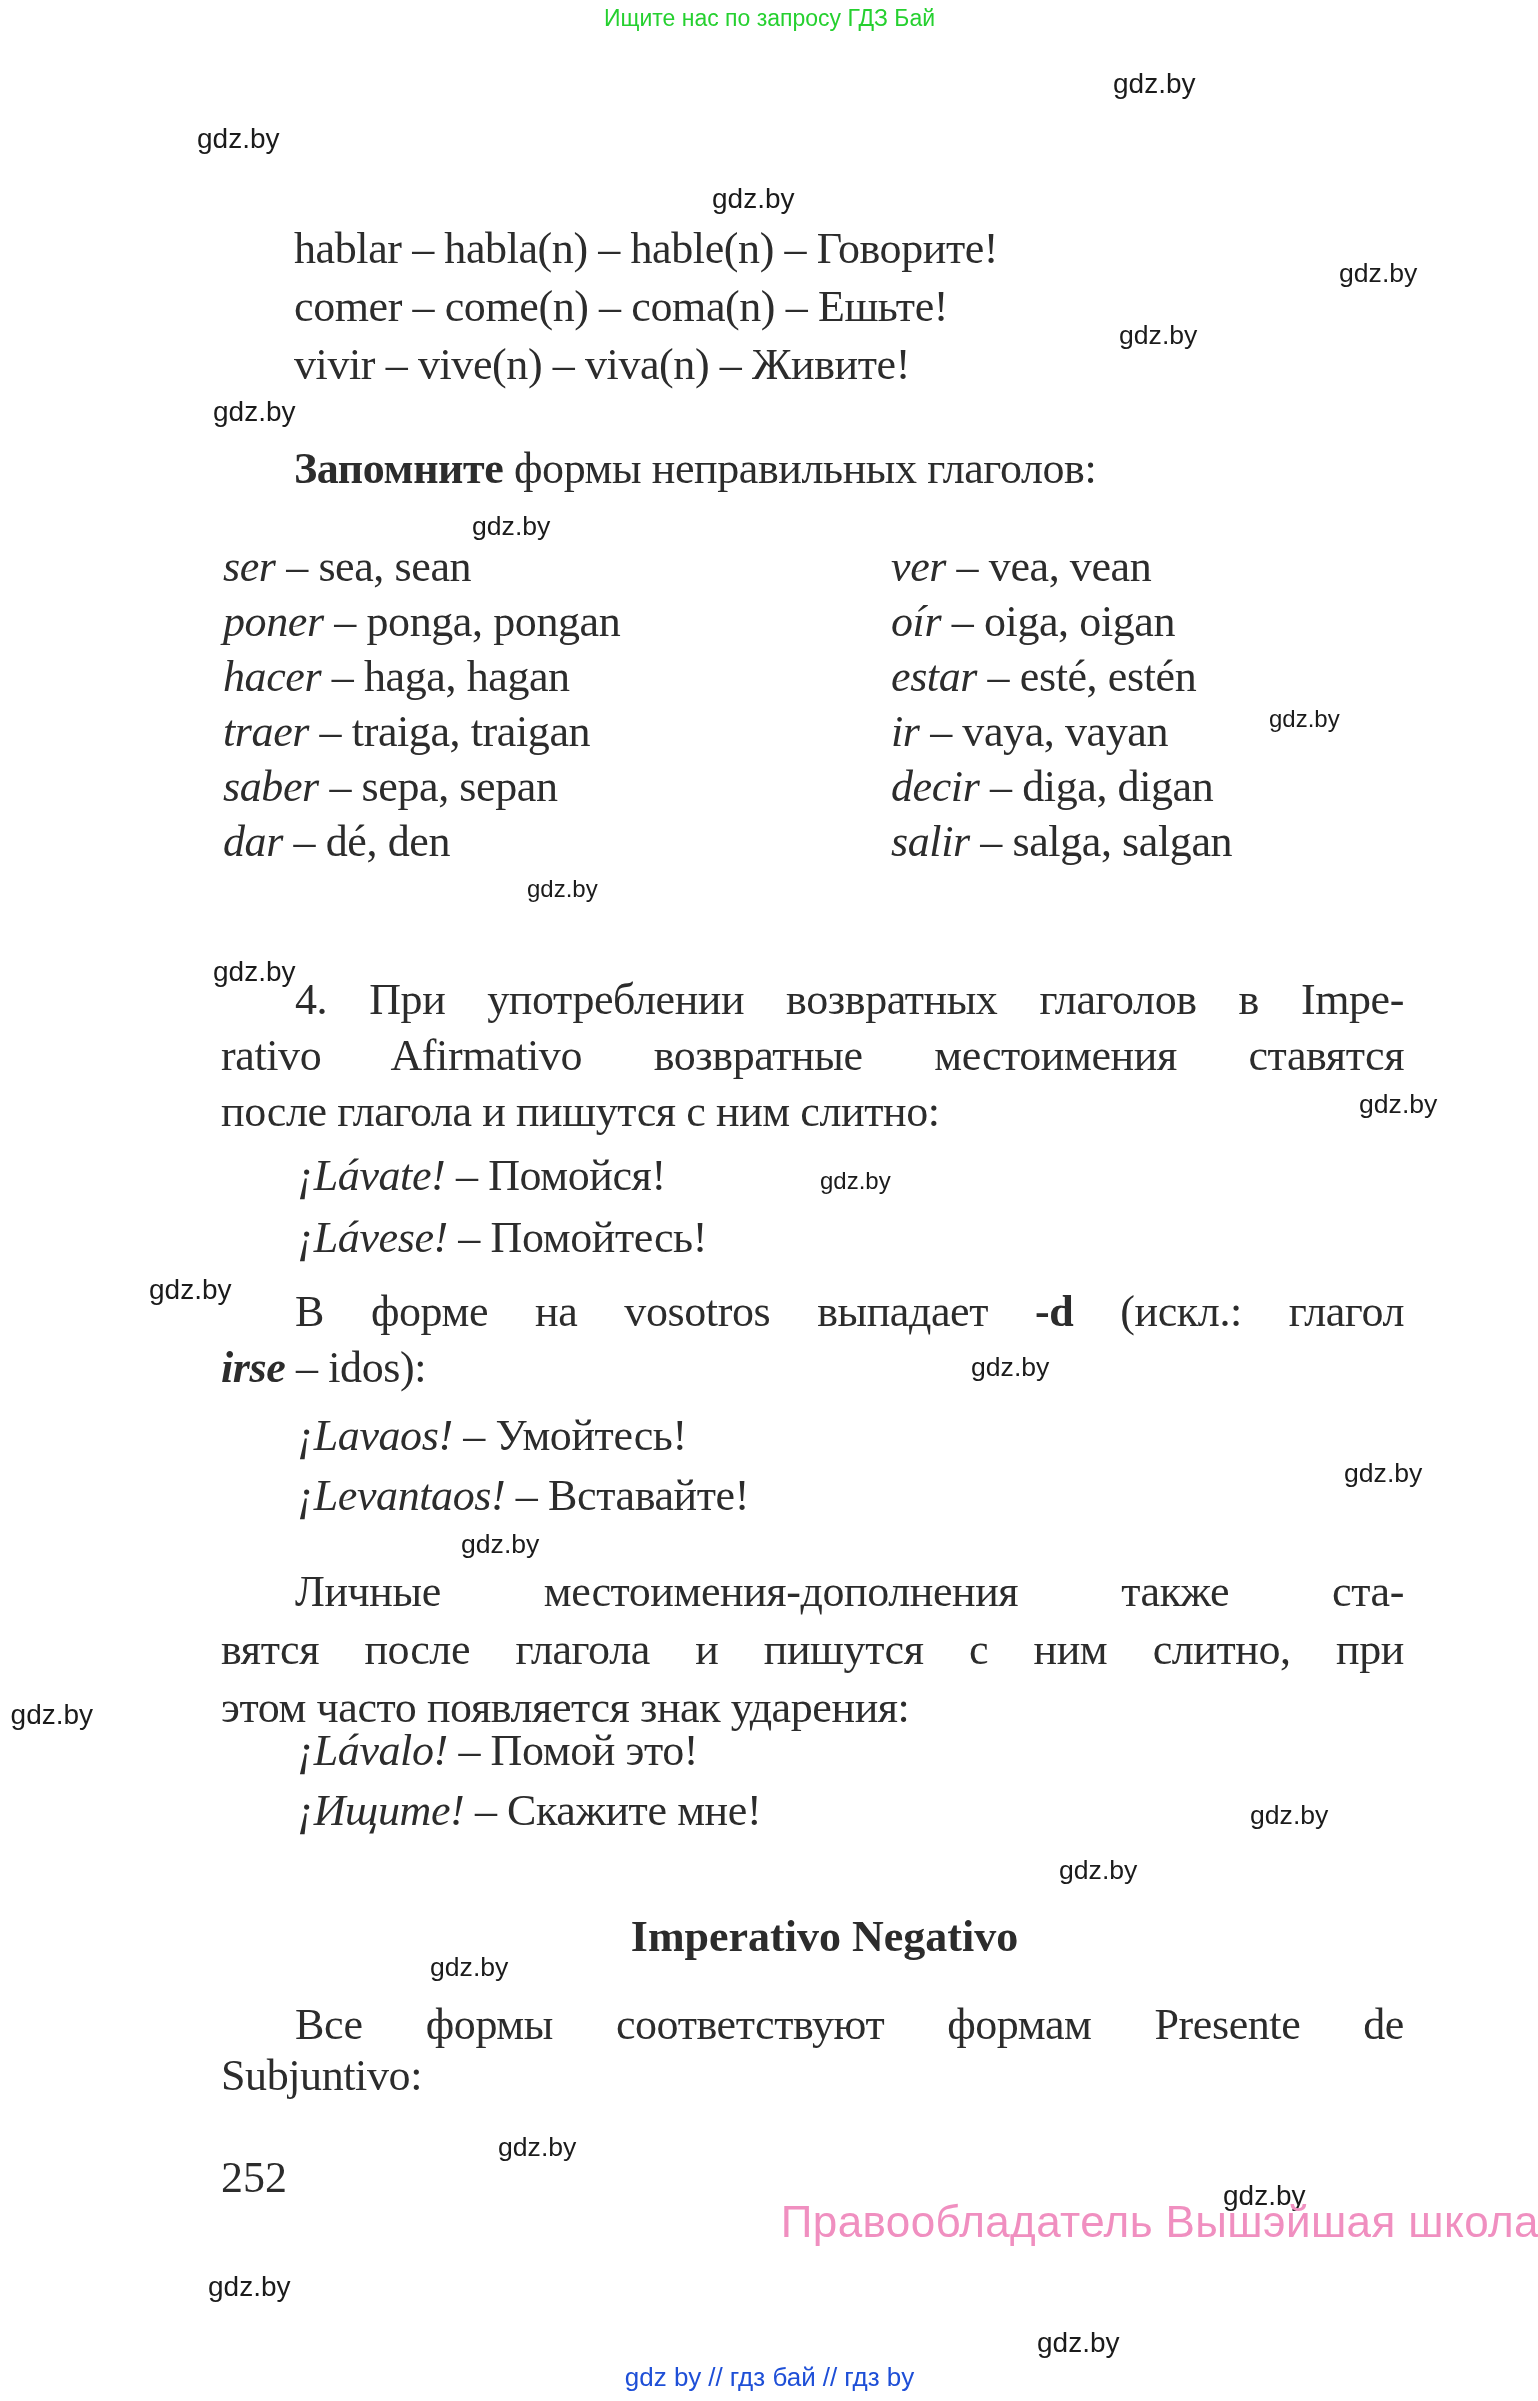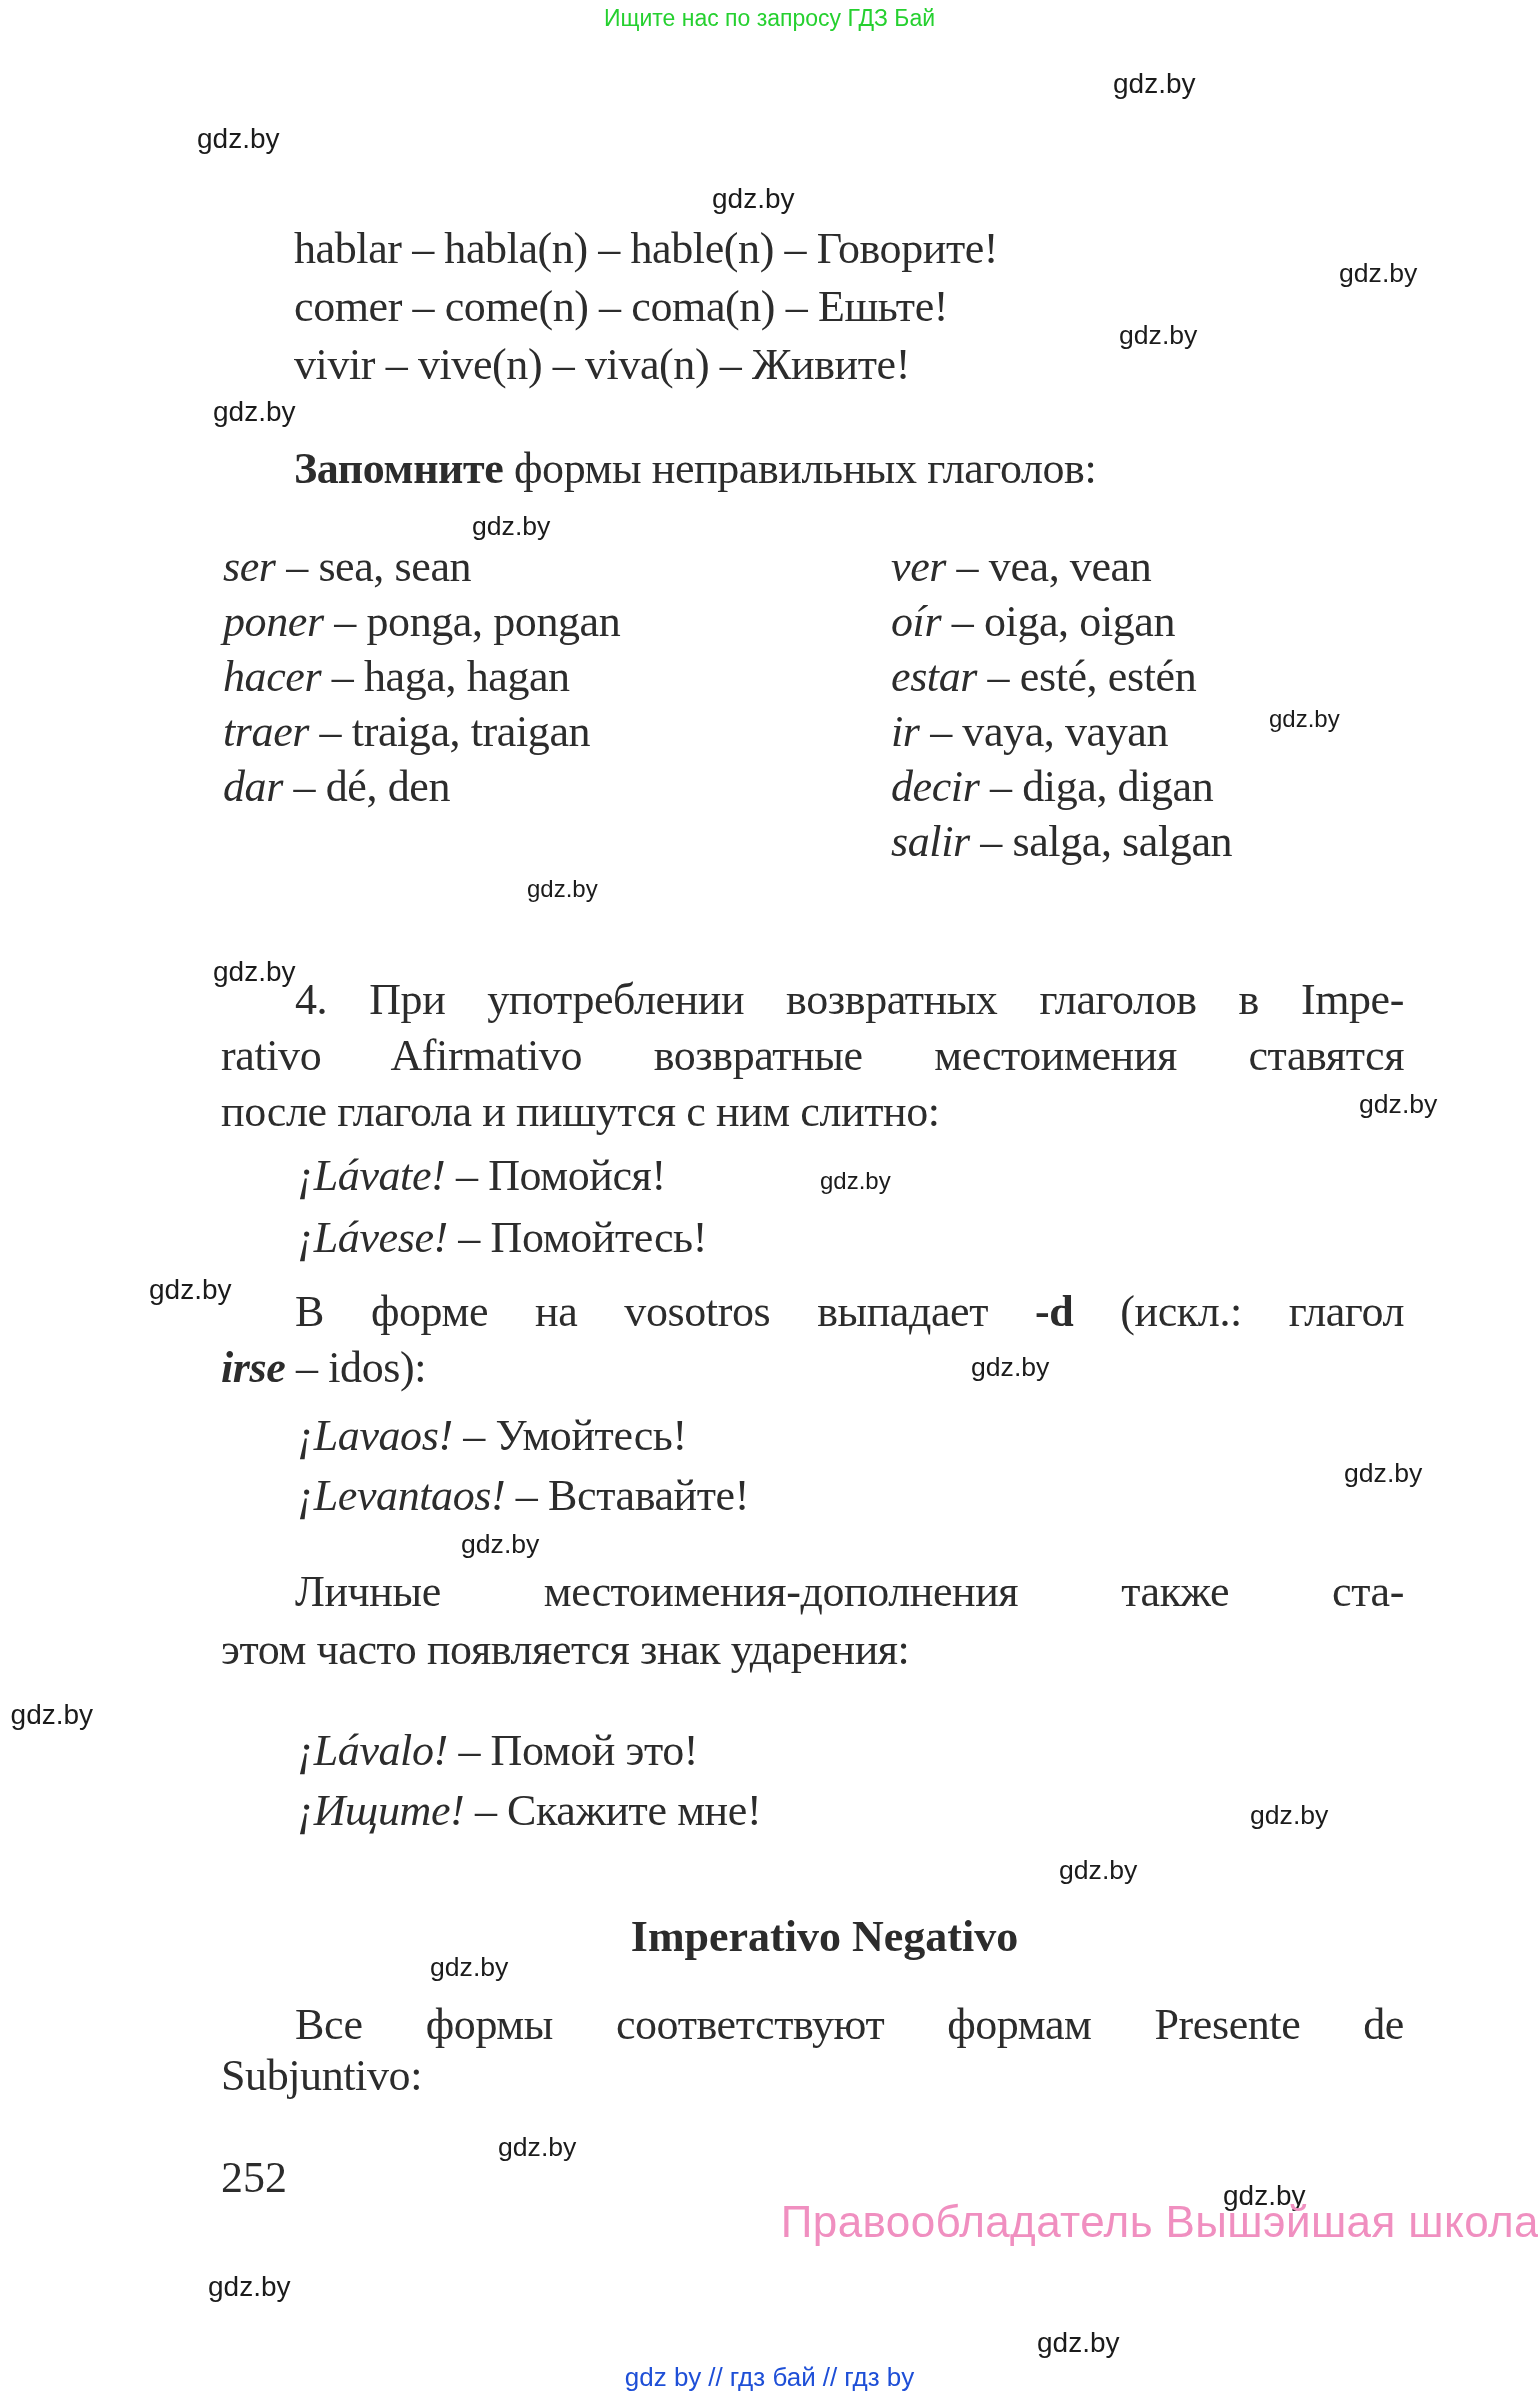--- a/index.html
+++ b/index.html
@@ -116,20 +116,21 @@
   <section class="blk" style="left:294px; top:441px; line-height:55px;">
     <span class="b">Запомните</span><span> формы неправильных глаголов:</span>
   </section>
 
   <section class="blk" style="left:223px; top:539px; line-height:55px;">
     <div>
       <div class="line"><span class="i">ser</span><span> – sea, sean</span></div>
       <div class="line"><span class="i">poner</span><span> – ponga, pongan</span></div>
       <div class="line"><span class="i">hacer</span><span> – haga, hagan</span></div>
       <div class="line"><span class="i">traer</span><span> – traiga, traigan</span></div>
+      <div class="line"><span class="i">saber</span><span> – sepa, sepan</span></div>
       <div class="line"><span class="i">dar</span><span> – dé, den</span></div>
     </div>
     <div class="vcol2">
       <div class="line"><span class="i">ver</span><span> – vea, vean</span></div>
       <div class="line"><span class="i">oír</span><span> – oiga, oigan</span></div>
       <div class="line"><span class="i">estar</span><span> – esté, estén</span></div>
       <div class="line"><span class="i">ir</span><span> – vaya, vayan</span></div>
       <div class="line"><span class="i">decir</span><span> – diga, digan</span></div>
       <div class="line"><span class="i">salir</span><span> – salga, salgan</span></div>
     </div>
@@ -151,20 +152,21 @@
     <div class="line"><span class="bi">irse</span><span> – idos):</span></div>
   </section>
 
   <section class="blk" style="left:297px; top:1406px; line-height:60px;">
     <div class="line"><span class="i">¡Lavaos!</span><span> – Умойтесь!</span></div>
     <div class="line"><span class="i">¡Levantaos!</span><span> – Вставайте!</span></div>
   </section>
 
   <section class="blk jblk" style="left:221px; top:1543px; line-height:58px;margin-top:20px;">
     <div class="line jl ind">Личные местоимения-дополнения также ста-</div>
+    <div class="line jl">вятся после глагола и пишутся с ним слитно, при</div>
     <div class="line">этом часто появляется знак ударения:</div>
   </section>
 
   <section class="blk" style="left:297px; top:1721px; line-height:60px;">
     <div class="line"><span class="i">¡Lávalo!</span><span> – Помой это!</span></div>
     <div class="line"><span class="i">¡Ищите!</span><span> – Скажите мне!</span></div>
   </section>
 
   <h2 class="heading" style="margin:12px;">Imperativo Negativo</h2>
 

